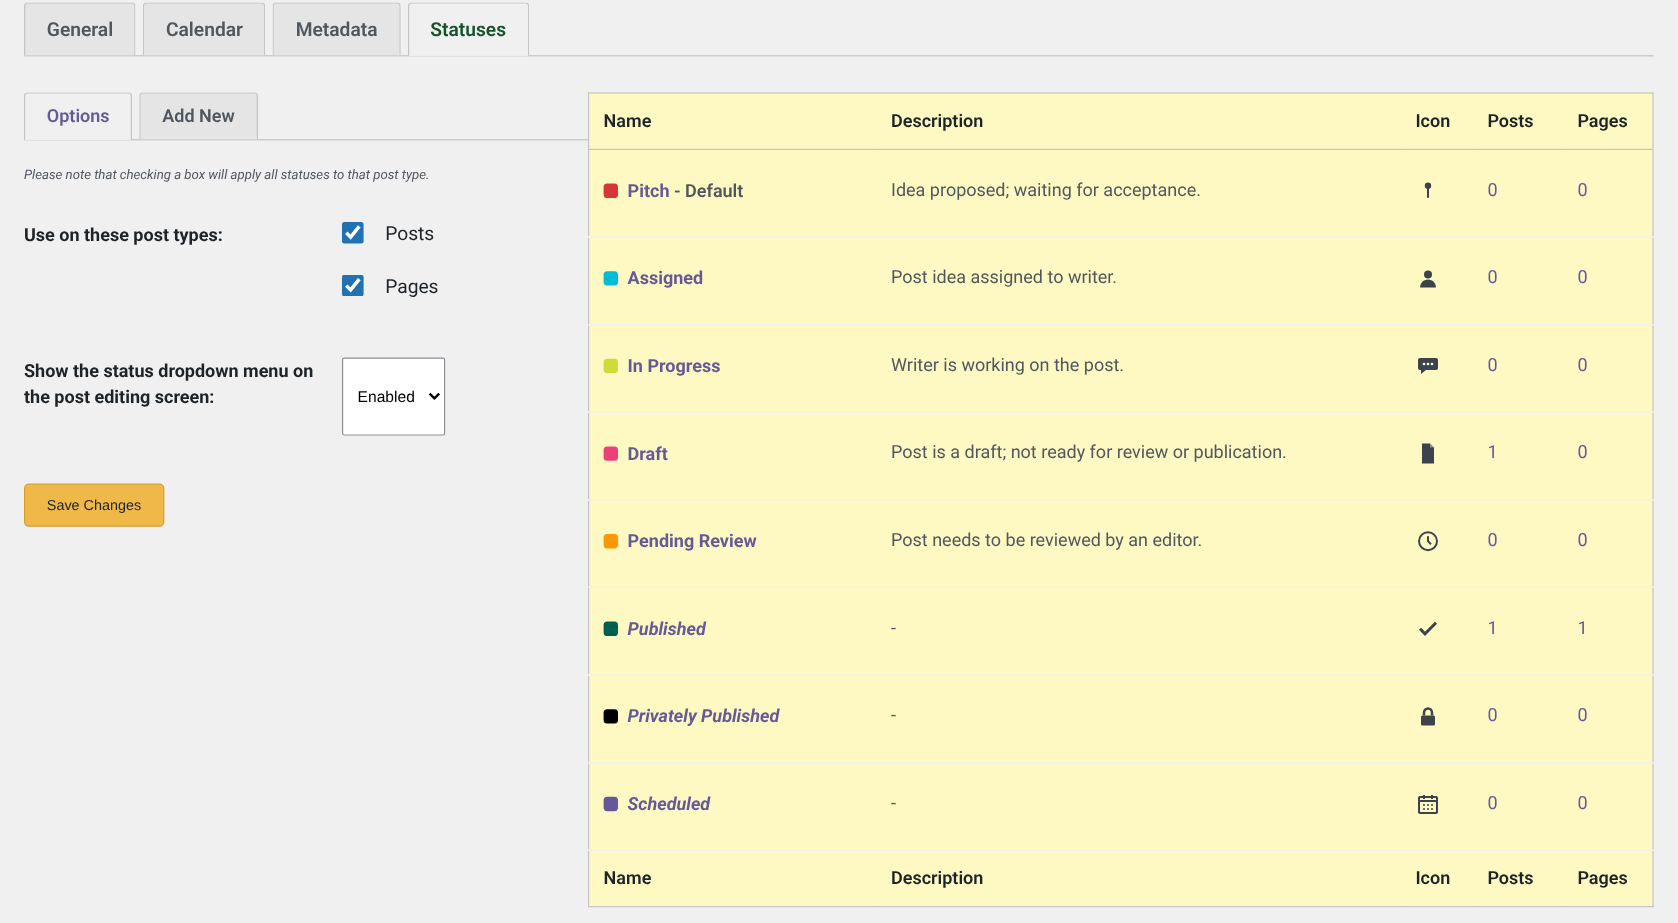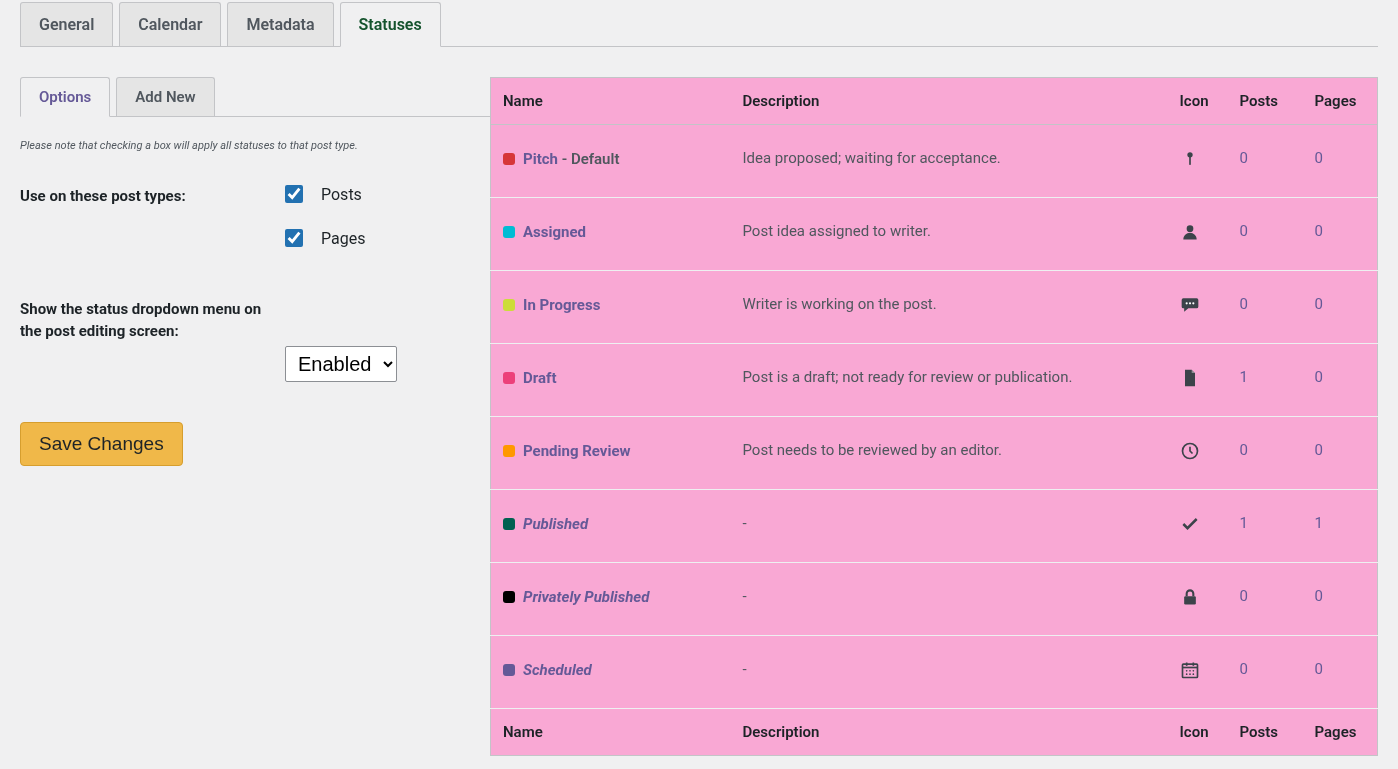--- a/index.html
+++ b/index.html
@@ -13,24 +13,24 @@
 .sub-tabs { display: flex; border-bottom: 1px solid #c3c4c7; margin-bottom: 20px; }
 .sub-tab { padding: 10px 18px; background: #e5e5e5; border: 1px solid #c3c4c7; border-bottom: none; margin-right: 6px; font-size: 15px; font-weight: 600; color: #50575e; cursor: pointer; border-radius: 3px 3px 0 0; }
 .sub-tab.active { background: #f0f0f1; color: #655997; border-bottom: 1px solid #f0f0f1; margin-bottom: -1px; }
 .note { font-style: italic; color: #50575e; font-size: 11px; line-height: 1.6; margin-bottom: 30px; }
 .setting-row { display: flex; align-items: flex-start; margin-bottom: 25px; }
 .setting-label { width: 265px; font-weight: 700; font-size: 15px; color: #1d2327; line-height: 1.5; }
 .setting-control { flex: 1; }
 .checkbox-row { display: flex; align-items: center; margin-bottom: 25px; }
 .checkbox-row input[type=checkbox] { width: 18px; height: 18px; margin-right: 18px; accent-color: #2271b1; cursor: pointer; }
 .checkbox-row label { font-size: 16px; color: #1d2327; cursor: pointer; }
-select { padding: 5px 8px; font-size: 20px; border: 1px solid #8c8f94; background: #fff; cursor: pointer; border-radius: 2px; margin-top: 48px; }
-.save-btn { background: #f0b849; border: 1px solid #d69e2e; color: #1d2327; padding: 10px 18px; font-size: 19px; border-radius: 4px; cursor: pointer; margin-top: 15px; }
+select { padding: 23px 8px; font-size: 13px; border: 1px solid #8c8f94; background: #fff; cursor: pointer; border-radius: 2px; }
+.save-btn { background: #f0b849; border: 1px solid #d69e2e; color: #1d2327; padding: 10px 18px; font-size: 12px; border-radius: 4px; cursor: pointer; margin-top: 15px; }
 .right-panel { flex: 1; }
-.status-table { width: 100%; background: #f9a8d4; border: 1px solid #c3c4c7; border-collapse: collapse; }
+.status-table { width: 100%; background: #fef9c3; border: 1px solid #c3c4c7; border-collapse: collapse; }
 .status-table th { text-align: left; padding: 14px 12px; font-weight: 600; font-size: 15px; color: #1d2327; border-bottom: 1px solid #c3c4c7; }
 .status-table td { padding: 24px 12px; font-size: 15px; color: #50575e; border-bottom: 1px solid #eef0f1; vertical-align: top; }
 .status-table tfoot td { border-bottom: none; border-top: 1px solid #c3c4c7; font-weight: 600; color: #1d2327; padding: 14px 12px; }
 .col-name { width: 240px; }
 .col-desc { }
 .col-icon { width: 60px; text-align: left; }
 .col-posts { width: 75px; text-align: left; }
 .col-pages { width: 75px; text-align: left; }
 .status-dot { display: inline-block; width: 12px; height: 12px; border-radius: 3px; margin-right: 8px; vertical-align: middle; }
 .status-name { color: #655997; font-weight: 700; vertical-align: middle; }

